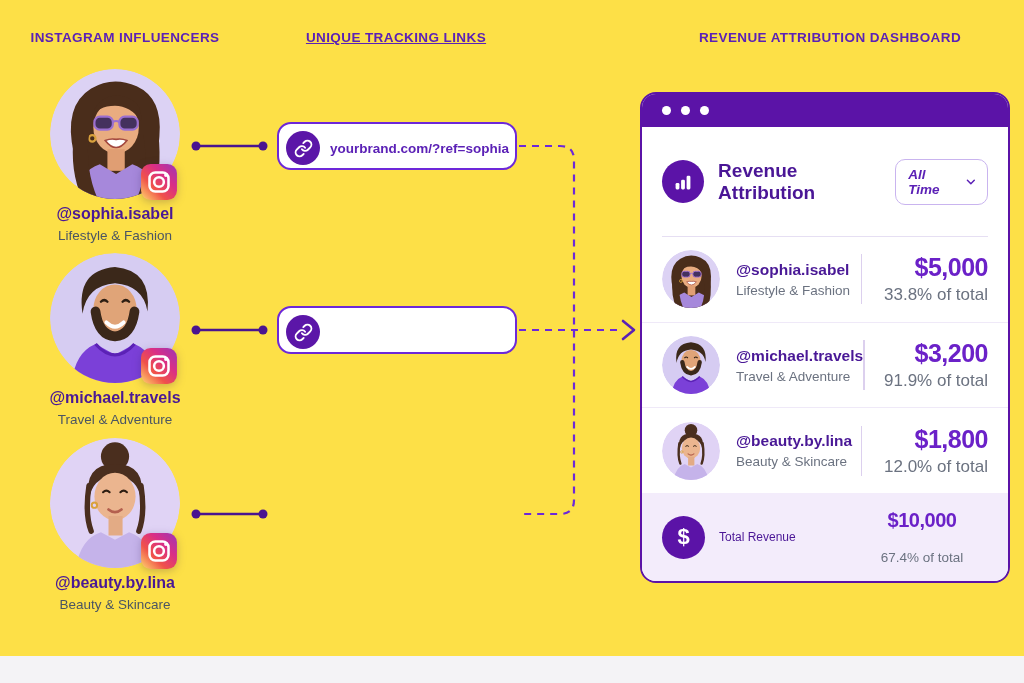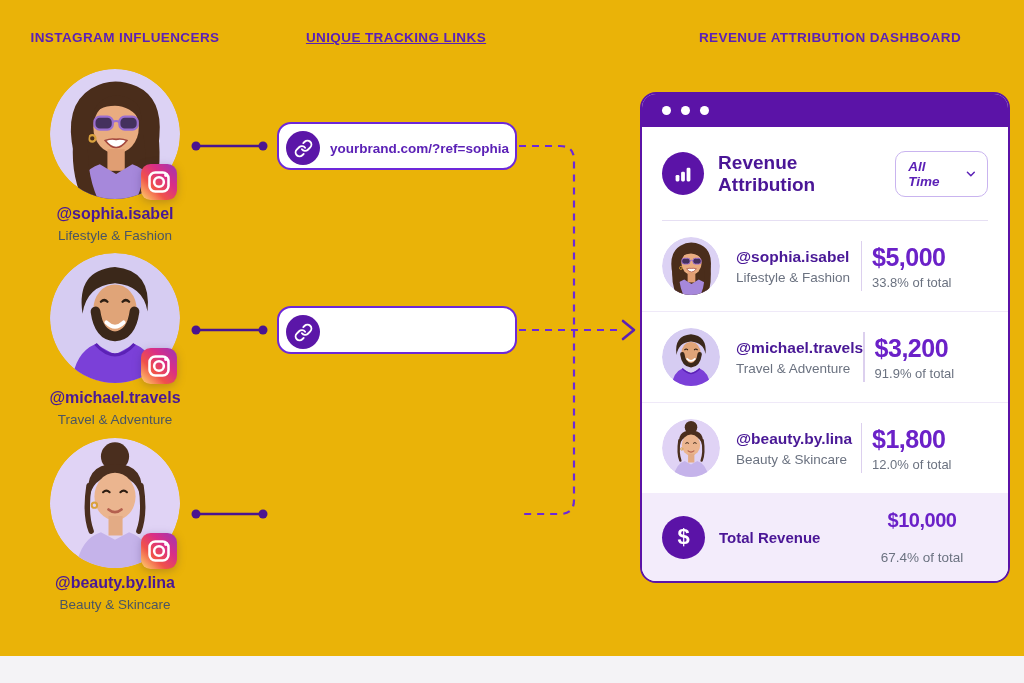--- a/index.html
+++ b/index.html
@@ -1,16 +1,16 @@
 <!DOCTYPE html>
 <html><head>
 <meta charset="utf-8">
 <style>
   html,body{margin:0;padding:0;background:#fff;}
-  .canvas{position:relative;width:1024px;height:683px;background:#eab308;overflow:hidden;
+  .canvas{position:relative;width:1024px;height:683px;background:#fde047;overflow:hidden;
           font-family:"Liberation Sans",sans-serif;}
   
   .col-header{position:absolute;top:30px;font-size:13.5px;font-weight:700;letter-spacing:.4px;
               color:#5B21B6;text-align:center;}
   .hdr-influencers{left:15px;width:220px;}
   .hdr-links{left:286px;width:220px;text-decoration:underline;}
   .hdr-dashboard{left:675px;width:310px;}
   
   .card{position:absolute;left:0;width:230px;height:190px;}
   .card1{top:69px}.card2{top:253px}.card3{top:438px}
@@ -31,41 +31,41 @@
   .pill-text{font-size:13.5px;font-weight:700;color:#5B21B6;}
   
   .wires{position:absolute;left:0;top:0;width:1024px;height:683px;pointer-events:none;}
   
   .panel{position:absolute;left:640px;top:92px;width:370px;height:491px;background:#fff;
          border:2px solid #5B13A7;border-radius:16px;overflow:hidden;box-sizing:border-box;
          display:flex;flex-direction:column;}
   .titlebar{flex:0 0 33px;background:#5B13A7;display:flex;align-items:center;
             padding-left:20px;gap:10px;}
   .dot{width:9px;height:9px;border-radius:50%;background:#fff;}
-  .panel-header{flex:0 0 77px;display:flex;align-items:center;padding:8px 20px;}
+  .panel-header{flex:0 0 77px;display:flex;align-items:center;padding:16px 20px;}
   .hdr-icon{width:43px;height:43px;border-radius:50%;background:#5B13A7;
             display:flex;align-items:center;justify-content:center;}
   .panel-title{margin-left:14px;font-size:19px;font-weight:700;color:#4A1696;}
   .time-pill{margin-left:auto;display:flex;align-items:center;gap:5px;border:1.5px solid #C9B4EF;
              border-radius:10px;padding:7px 9px 7px 12px;font-size:13.5px;font-weight:600;
              color:#5B21B6;background:#fff;cursor:pointer;font-style:italic;}
   .hdr-divider{flex:0 0 1px;height:1px;background:#E6DFF3;margin:0 20px;}
   .rows{flex:1 1 auto;display:flex;flex-direction:column;}
   .row{flex:1;display:flex;align-items:center;padding:0 20px;}
   .row.sep{border-top:1px solid #EFE9F8;}
   .avatar-sm{width:58px;height:58px;flex:0 0 58px;}
   .row-info{margin-left:16px;}
   .row-handle{font-size:15.5px;font-weight:700;color:#491896;}
   .row-niche{font-size:13.5px;color:#6B7280;margin-top:4px;}
   .row-vdiv{width:1.5px;height:50px;background:#DCD0EE;margin-left:auto;}
-  .row-money{width:116px;text-align:left;margin-left:10px;}
+  .row-money{width:116px;text-align:right;margin-left:10px;}
   .row-amount{font-size:25px;font-weight:800;color:#6B21C8;letter-spacing:-.5px;}
-  .row-share{font-size:13px;color:#6B7280;margin-top:3px;}
+  .row-share{font-size:17px;color:#6B7280;margin-top:3px;}
   .footer{flex:0 0 88px;background:#F3ECFB;display:flex;align-items:center;padding:0 20px;}
-  .footer-label{margin-left:14px;font-size:15px;font-weight:700;color:#4A1696;}
+  .footer-label{margin-left:14px;font-size:12px;font-weight:400;color:#4A1696;}
   .footer-money{margin-left:auto;text-align:center;width:132px;}
   .footer-amount{font-size:20px;font-weight:700;color:#6B21C8;letter-spacing:-.5px;}
   .footer-share{font-size:13.5px;color:#6B7280;margin-top:18px;}
   .dollar-glyph{color:#fff;font-size:22px;font-weight:700;line-height:1;}
   .bottom-strip{position:absolute;left:0;top:656px;width:1024px;height:27px;background:#F4F3F6;}
   .defs-holder{position:absolute;width:0;height:0;overflow:hidden;}
 </style>
 </head>
 <body>
 

